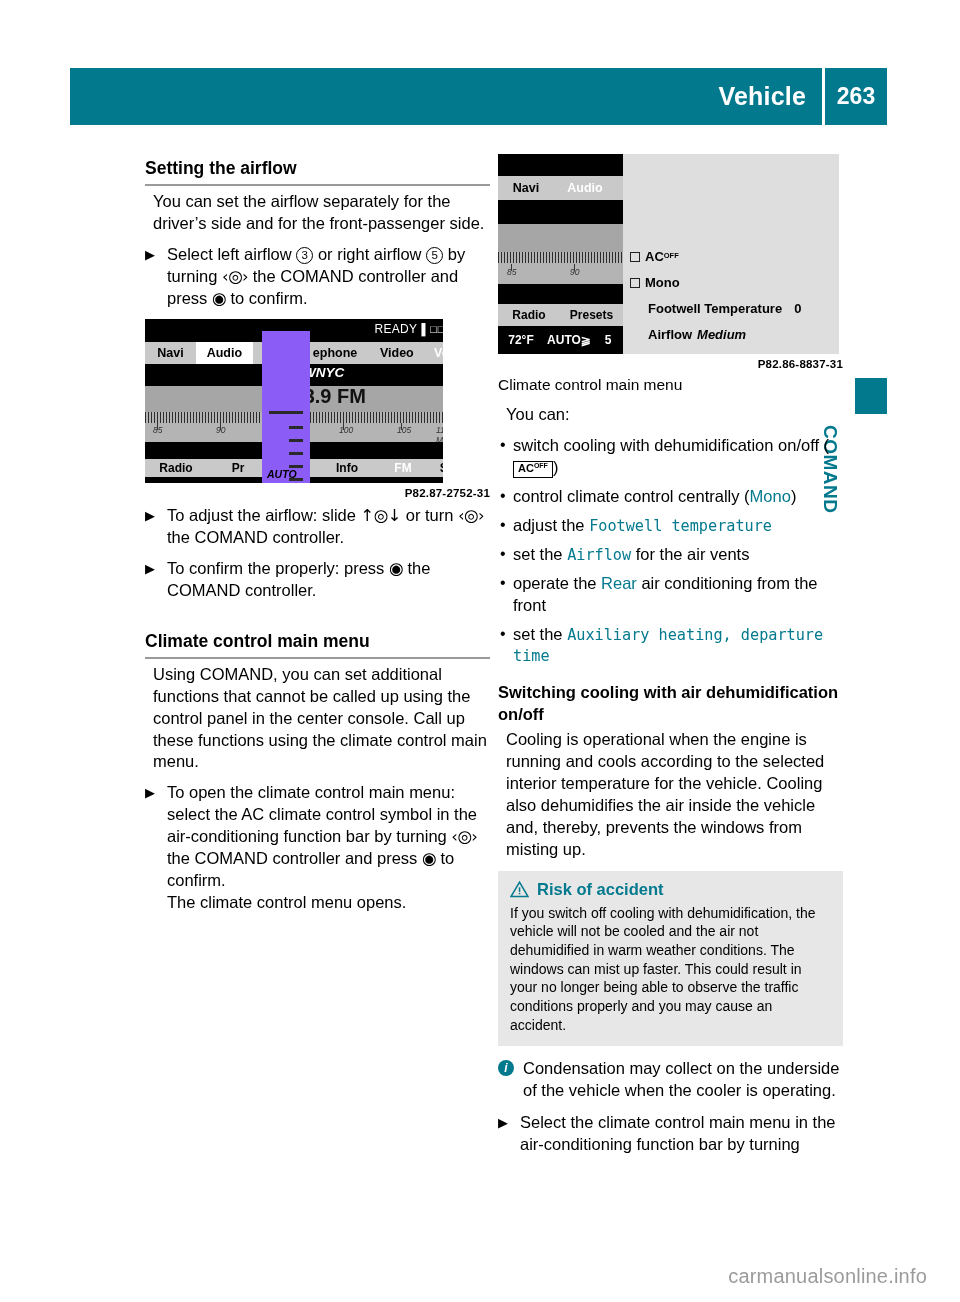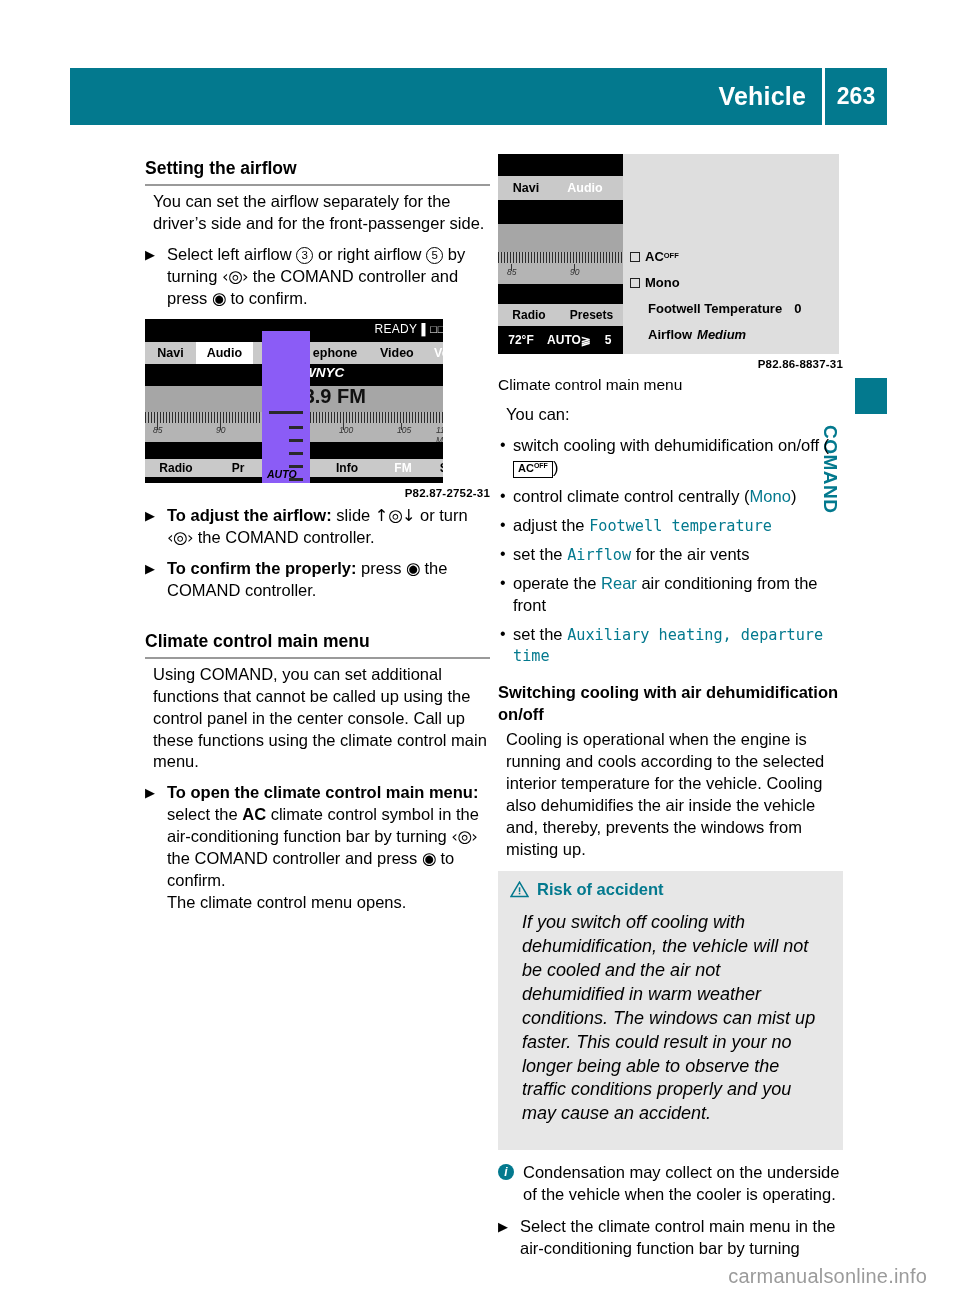--- a/index.html
+++ b/index.html
@@ -119,21 +119,21 @@
     padding-left: 22px;
     margin: 0 0 9px 0;
   }
   .step .marker {
     position: absolute;
     left: 0;
     top: 1px;
     font-size: 13px;
     line-height: 1.5;
   }
-  .step b { font-weight: bold; }
+  .step b { font-weight: normal; }
 
   
   .bullet {
     position: relative;
     font-size: 16.5px;
     line-height: 1.33;
     padding-left: 15px;
     margin: 0 0 7px 0;
   }
   .bullet .dot {
@@ -178,21 +178,21 @@
   }
   .warn-head {
     color: #03798e;
     font-size: 16.5px;
     font-weight: bold;
     margin: 0 0 5px 0;
     display: flex;
     align-items: center;
     gap: 8px;
   }
-  .warn-body { font-size: 18px; line-height: 1.33; margin: 12px; font-style: italic; }
+  .warn-body { font-size: 14px; line-height: 1.33; margin: 0; }
 
   .note {
     position: relative;
     padding-left: 25px;
     font-size: 16.5px;
     line-height: 1.33;
     margin: 8px 0 10px 0;
   }
   .note .info-i {
     position: absolute;

